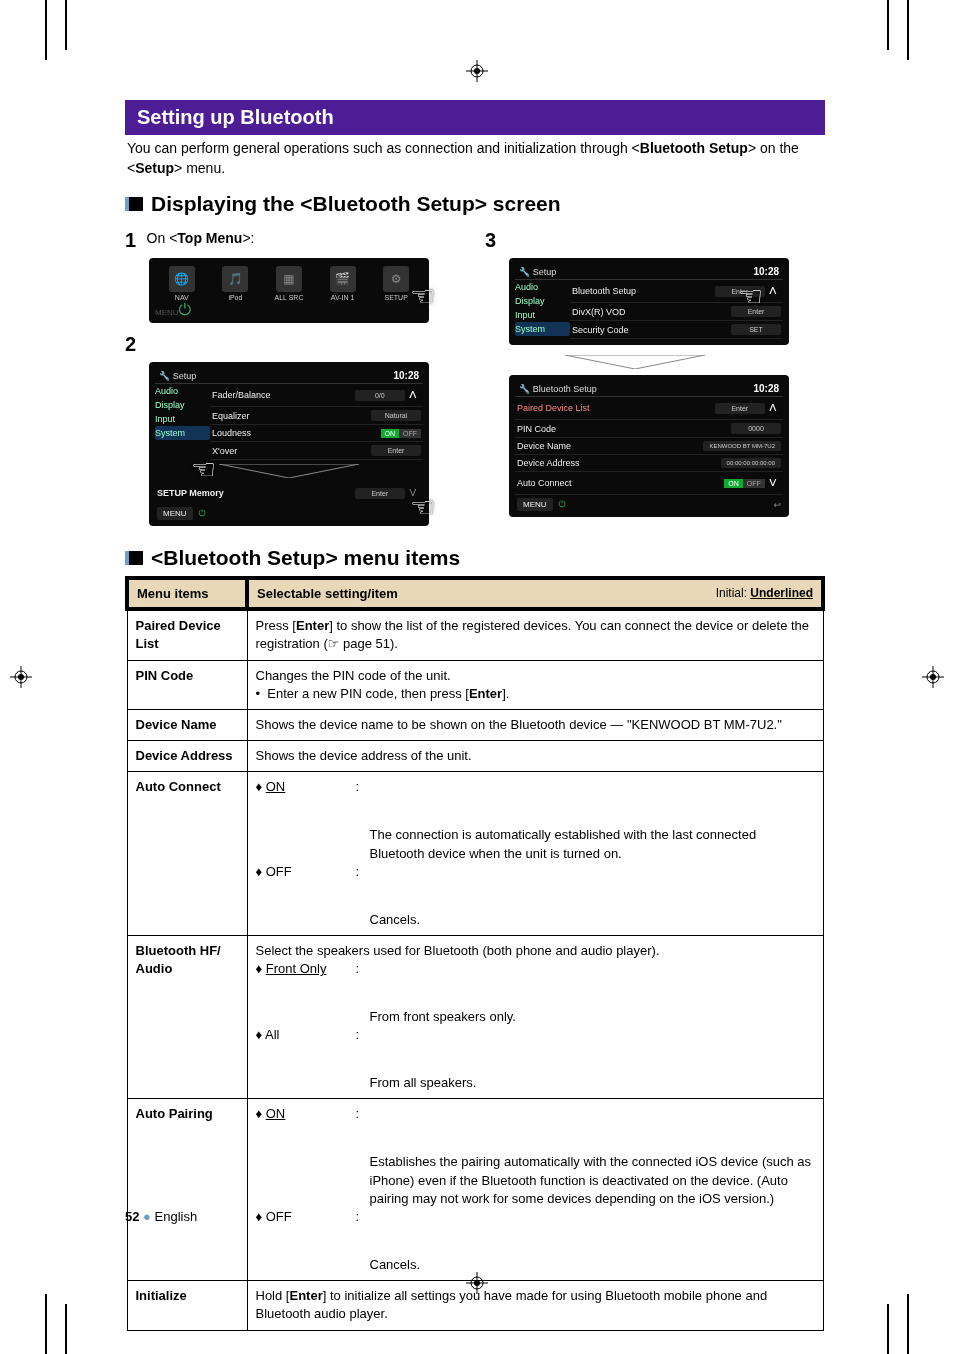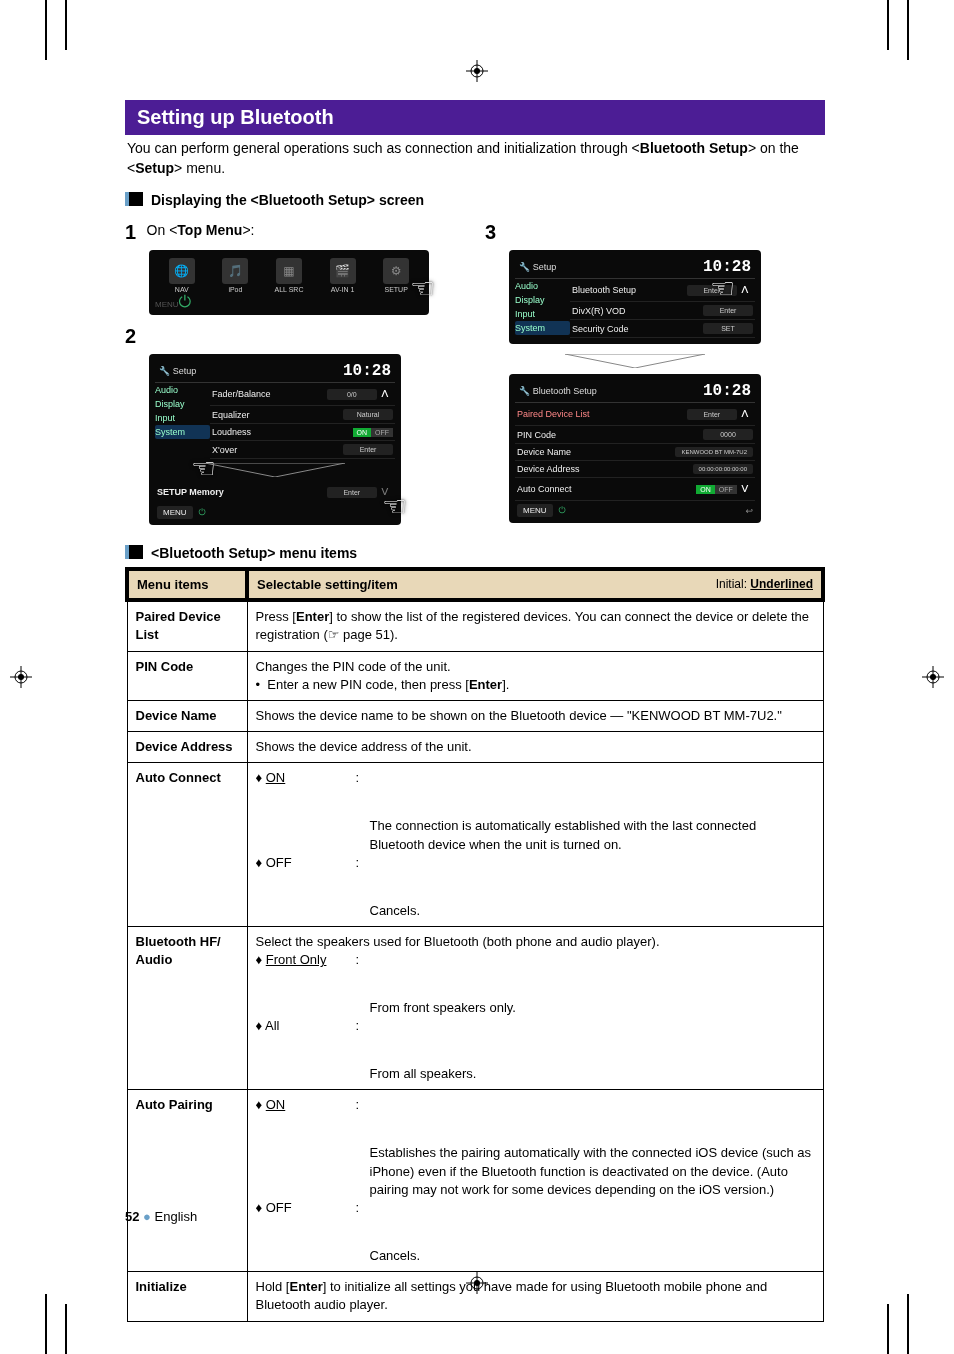--- a/index.html
+++ b/index.html
@@ -26,58 +26,59 @@
     font-size: 20px;
     font-weight: bold;
   }
   .intro {
     font-size: 14px;
     line-height: 1.4;
     margin: 4px 2px 14px;
   }
 
   .sub-header {
-    font-size: 14px;
+    font-size: 21px;
     font-weight: bold;
     display: flex;
+    align-items: center;
     margin: 10px 0 6px;
   }
   .sub-header::before {
     content: "";
     display: inline-block;
     width: 14px;
     height: 14px;
     background: #000;
     border-left: 4px solid #6aa0c8;
     margin-right: 8px;
   }
 
   .steps { display: flex; gap: 20px; margin-top: 13px; }
   .step-col { flex: 1; }
   .step-num { font-weight: bold; font-size: 20px; display: inline-block; margin-right: 6px; vertical-align: top;}
   .step-line { font-size: 14px; }
 
   .device-sim {
     background: #0a0a0a;
     border-radius: 4px;
-    width: 252px;
+    width: 280px;
     margin: 6px 0 10px 24px;
     padding: 6px;
     color: #ddd;
     font-size: 9px;
     position: relative;
   }
   .device-sim .titlebar {
     display: flex;
     align-items: center;
     justify-content: space-between;
     padding: 2px 4px;
     border-bottom: 1px solid #333;
   }
-  .device-sim .clock { color: #fff; font-weight: bold; font-size: 16px; font-family: Liberation Mono, monospace; }
+  .device-sim .clock { color: #fff; font-weight: bold; font-size: 10px; }
   .device-sim .row {
     display: flex;
     align-items: center;
     padding: 3px 2px;
     border-bottom: 1px solid #222;
   }
   .device-sim .side { width: 55px; color: #9fc; font-size: 9px; padding: 2px 0;}
   .device-sim .label { flex: 1; color: #eee; font-size: 9px;}
   .device-sim .val {
     background: #222;

